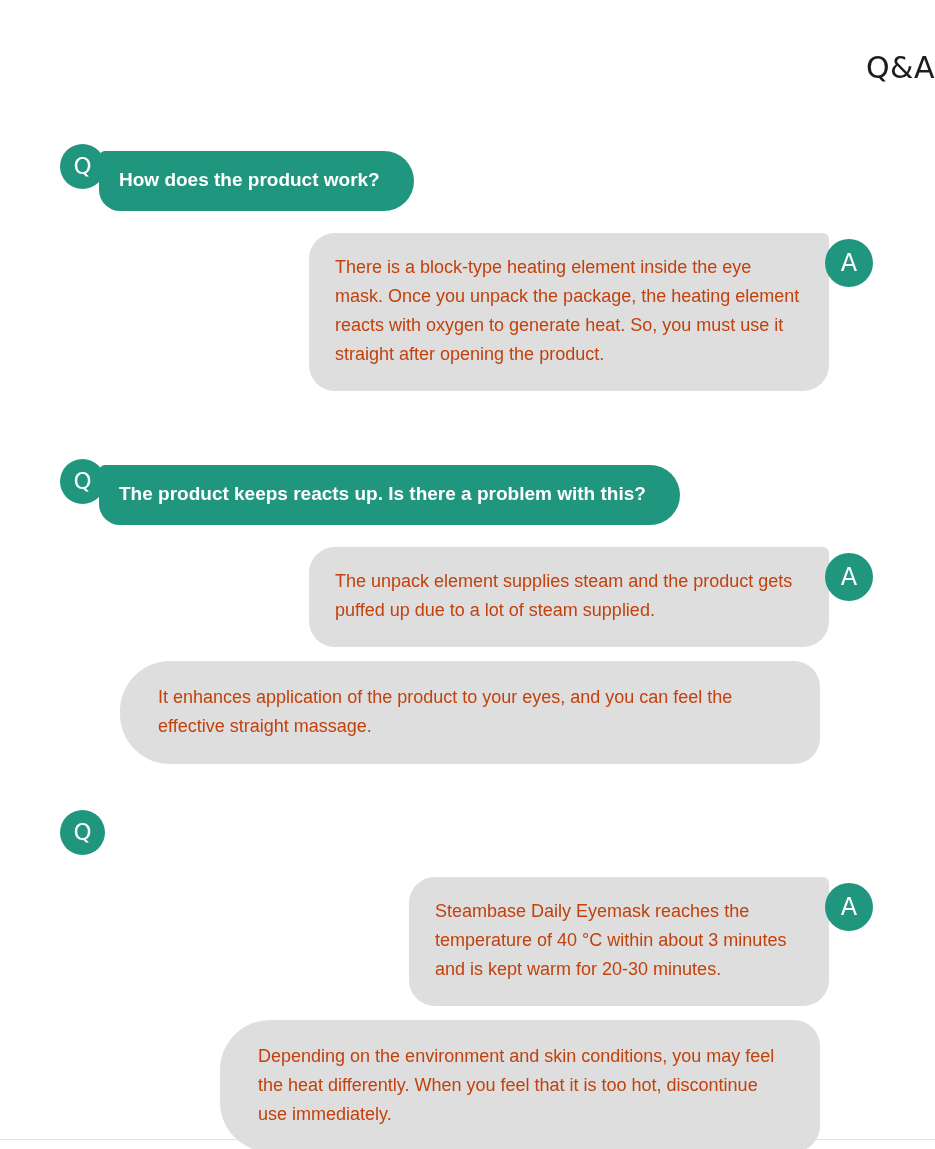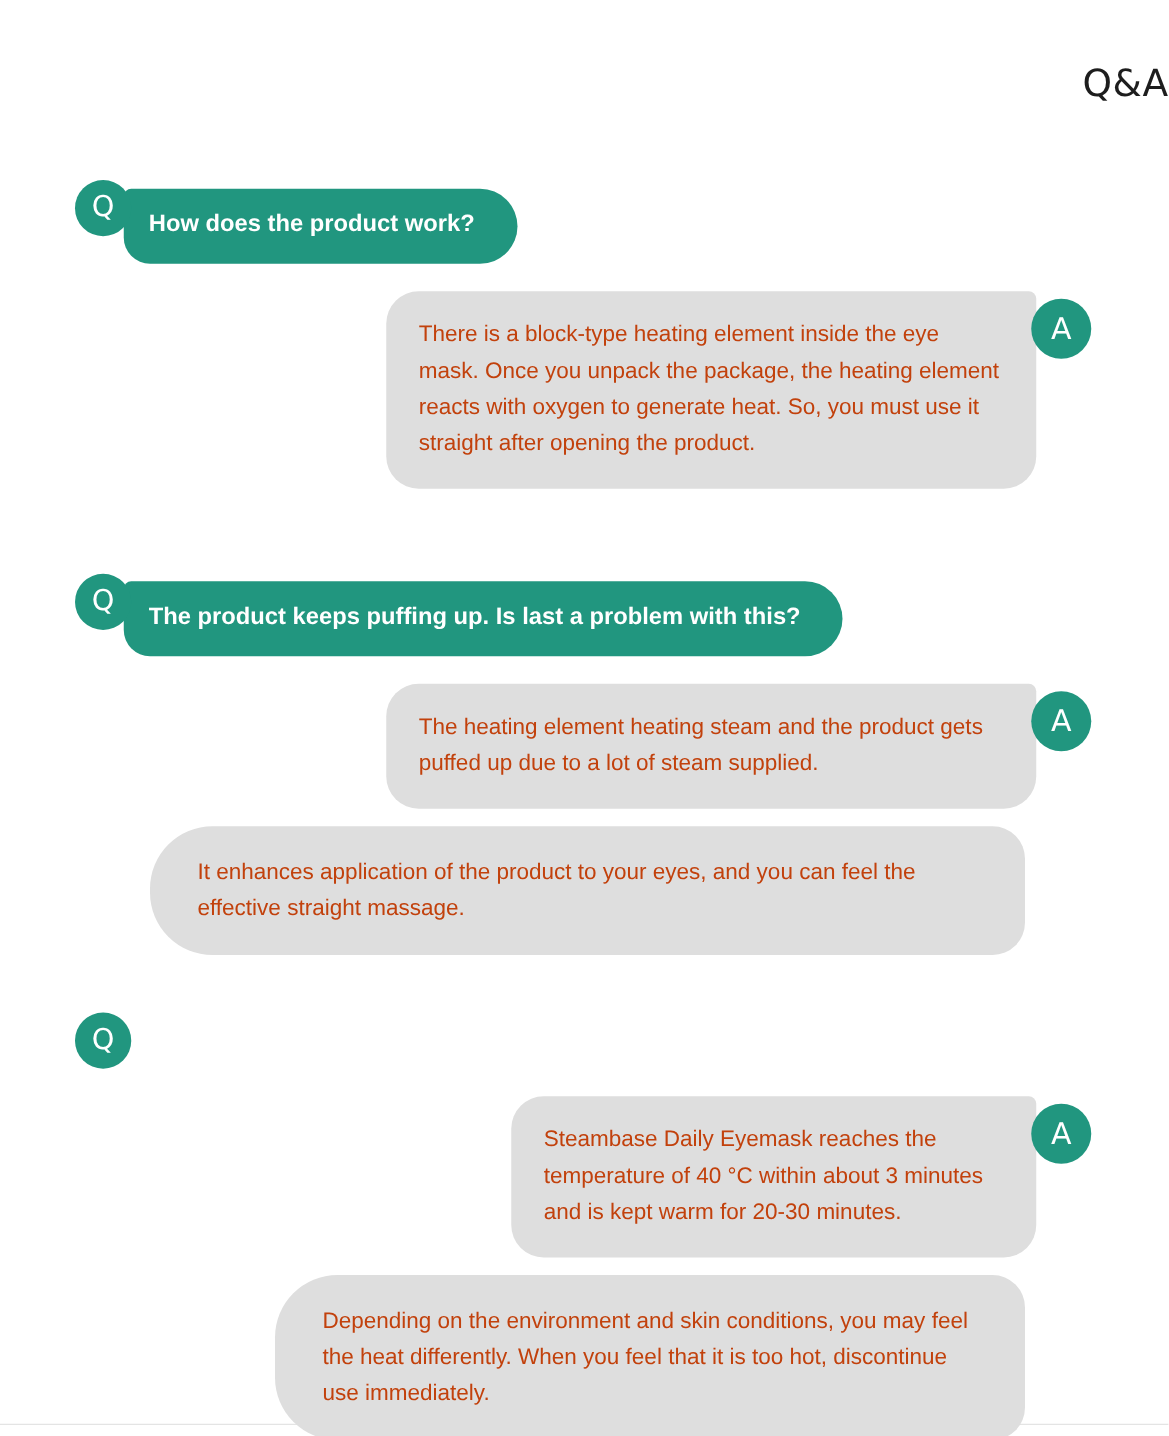--- a/index.html
+++ b/index.html
@@ -151,24 +151,24 @@
         <div class="a-bubble">There is a block-type heating element inside the eye mask. Once you unpack the package, the heating element reacts with oxygen to generate heat. So, you must use it straight after opening the product.</div>
         <div class="a-badge-wrap">
           <div class="badge badge-a">A</div>
         </div>
       </div>
     </div>
 
     <div class="qa-group">
       <div class="q-row">
         <div class="badge">Q</div>
-        <div class="q-bubble">The product keeps puffing up. Is last a problem with this?</div>
+        <div class="q-bubble">The product keeps reacts up. Is there a problem with this?</div>
       </div>
       <div class="a-row">
-        <div class="a-bubble">The heating element heating steam and the product gets puffed up due to a lot of steam supplied.</div>
+        <div class="a-bubble">The unpack element supplies steam and the product gets puffed up due to a lot of steam supplied.</div>
         <div class="a-badge-wrap">
           <div class="badge badge-a">A</div>
         </div>
       </div>
       <div class="a-row a-row-cont">
         <div class="a-bubble a-bubble-cont">It enhances application of the product to your eyes, and you can feel the effective straight massage.</div>
       </div>
     </div>
 
     <div class="qa-group">

